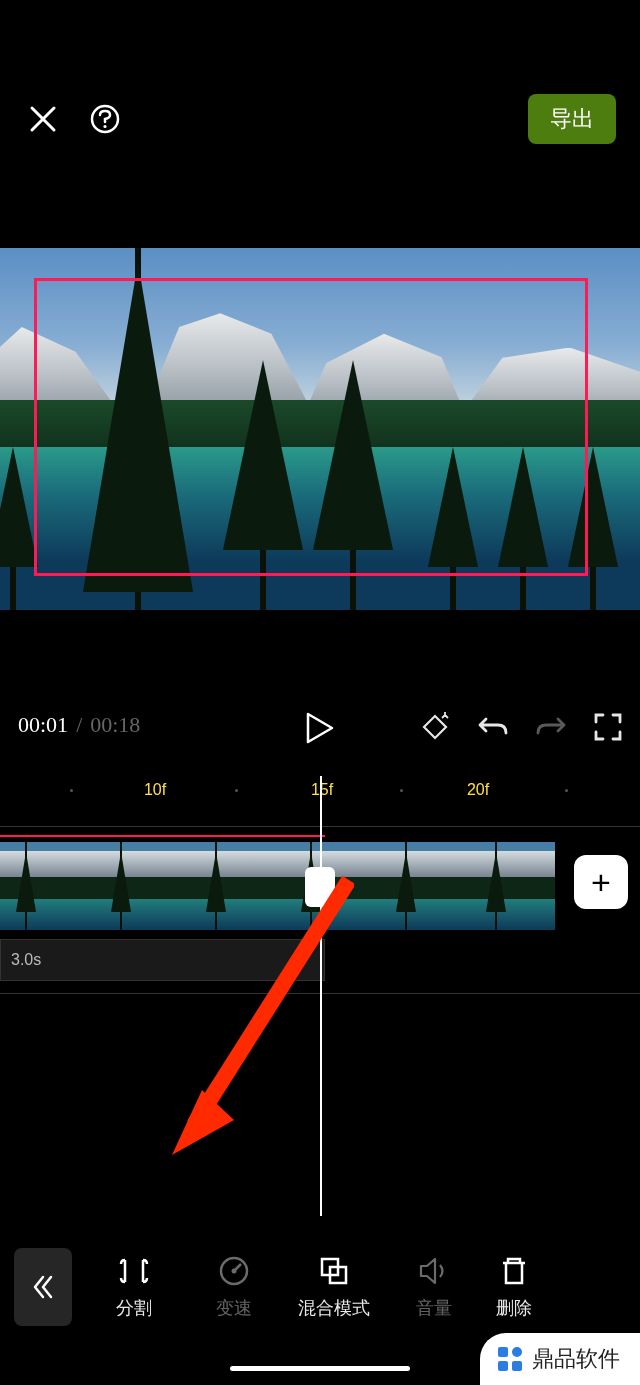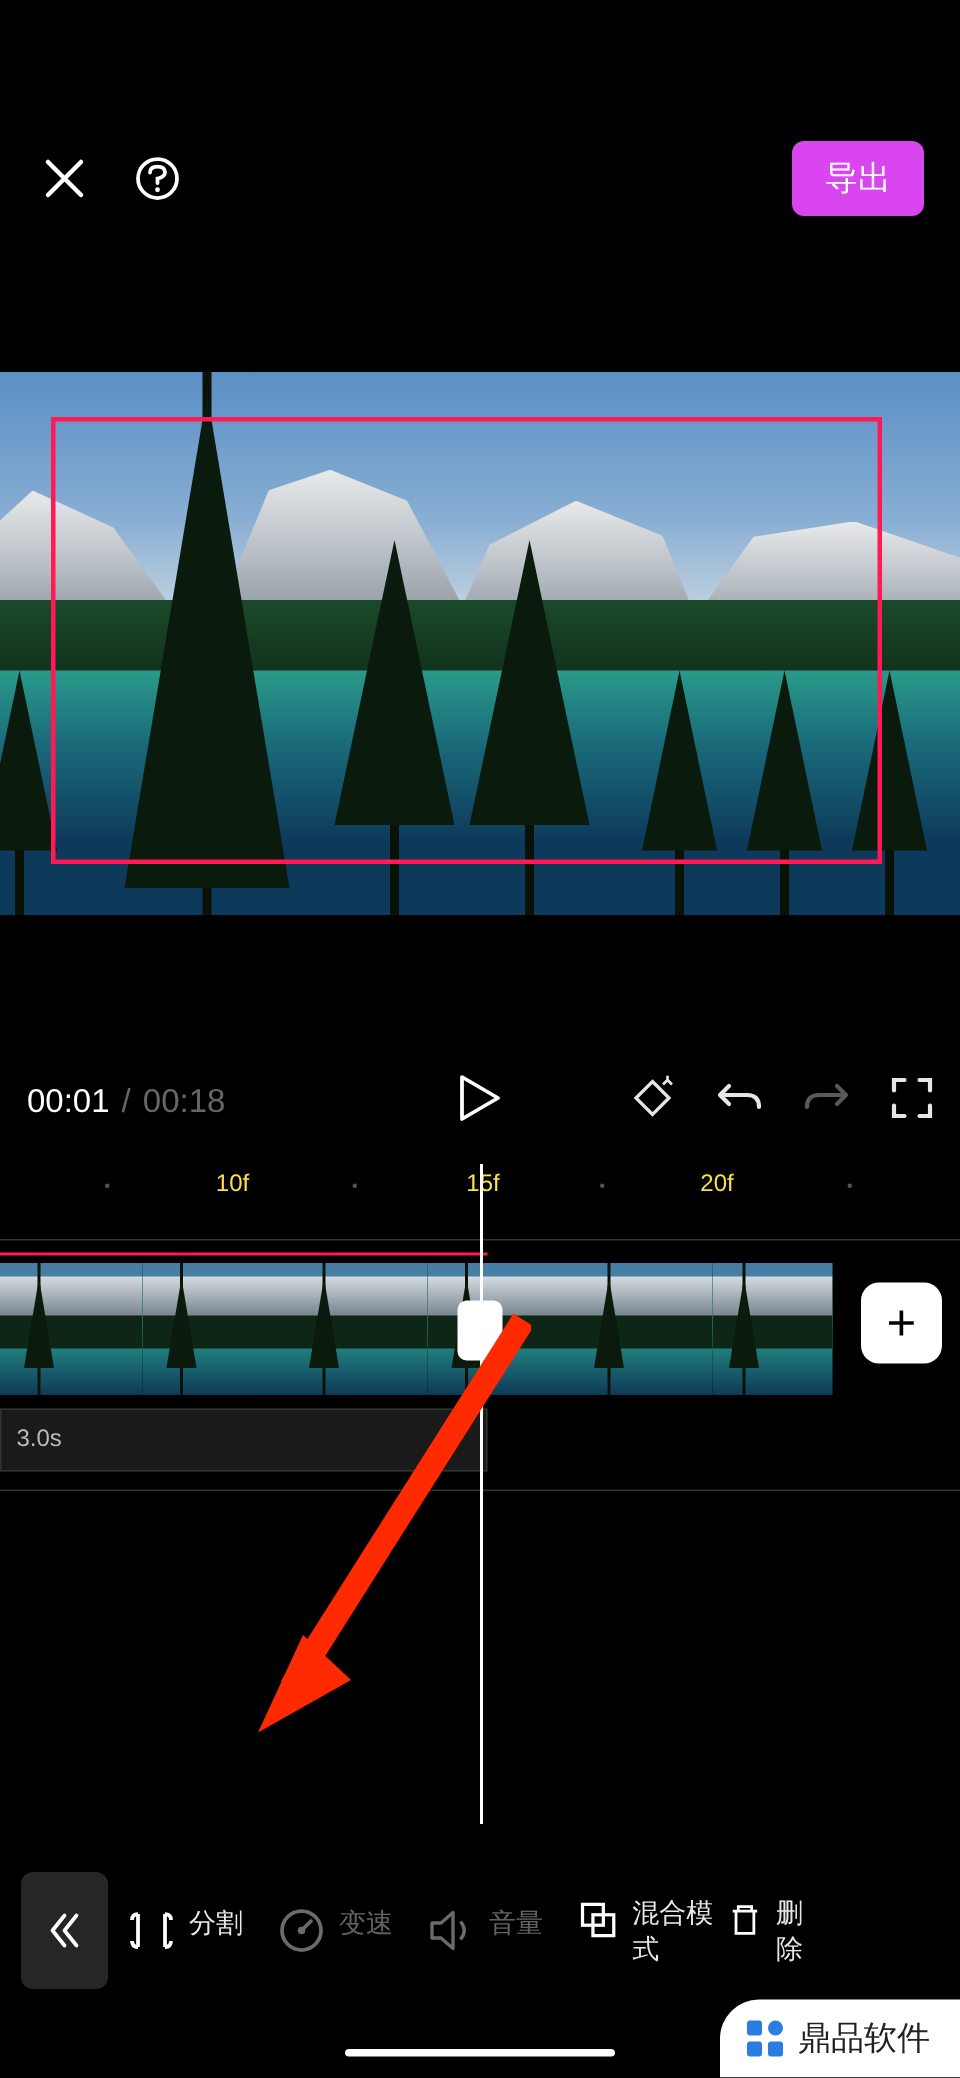--- a/index.html
+++ b/index.html
@@ -29,21 +29,21 @@
     border-radius: 8px;
     padding: 10px 18px;
     font-size: 22px;
     display: flex;
     align-items: center;
     gap: 8px;
     cursor: pointer;
   }
   .caret-down { width:0;height:0;border-left:6px solid transparent;border-right:6px solid transparent;border-top:8px solid #fff; }
   .export-btn {
-    background: #d946ef;
+    background: #4d7c0f;
     color: #fff;
     border-radius: 8px;
     padding: 10px 22px;
     font-size: 22px;
     font-weight: 500;
     margin-left: 14px;
     cursor: pointer;
   }
   .preview {
     position: absolute;
@@ -75,22 +75,22 @@
     top: 30px; left: 34px; right: 52px; height: 298px;
     border: 3px solid #ff1a55;
     pointer-events: none;
   }
   .playback-bar {
     position: absolute;
     top: 712px;
     left: 0; right: 0;
     height: 44px;
     display: flex;
-    align-items: center;
     padding: 0 18px;
+    font-family: Liberation Serif, serif;
   }
   .time-current { font-size: 22px; color: #fff; }
   .time-sep { font-size: 22px; color: #666; margin: 0 8px; }
   .time-total { font-size: 22px; color: #666; }
   .play-btn { position:absolute; left:50%; transform:translateX(-50%); cursor:pointer; }
   .right-controls { position:absolute; right:18px; display:flex; gap:28px; align-items:center;}
   .ctrl-icon { cursor:pointer; opacity:0.9; }
   .ctrl-icon.disabled { opacity:0.35; }
   .ruler {
     position: absolute;
@@ -147,21 +147,21 @@
     width: 58px; height: 78px;
     background: #262626;
     border-radius: 8px;
     margin-left: 14px;
     display:flex; align-items:center; justify-content:center;
     cursor:pointer;
   }
   .tool-item {
     flex: none;
     width: 100px;
-    display:flex; flex-direction:row; gap:8px;
+    display:flex; flex-direction:column; align-items:center; gap:8px;
     cursor:pointer;
     color:#e8e8e8;
   }
   .tool-item.dim { opacity:0.42; }
   .tool-label { font-size:18px; }
   .home-indicator {
     position:absolute; bottom:14px; left:50%; transform:translateX(-50%);
     width:180px; height:5px; background:#fff; border-radius:3px;
   }
   .watermark {
@@ -317,33 +317,33 @@
     <span class="tool-label">分割</span>
   </div>
   <div class="tool-item dim">
     <svg width="34" height="34" viewBox="0 0 34 34">
         <circle cx="17" cy="17" r="13" stroke="#fff" stroke-width="2.5" fill="none"></circle>
         <path d="M17 17 L24 10" stroke="#fff" stroke-width="2.5"></path>
         <circle cx="17" cy="17" r="2.5" fill="#fff"></circle>
       </svg>
     <span class="tool-label">变速</span>
   </div>
+  <div class="tool-item">
+    <svg width="34" height="34" viewBox="0 0 34 34">
+        <rect x="5" y="5" width="16" height="16" stroke="#fff" stroke-width="2.5" fill="none"></rect>
+        <rect x="13" y="13" width="16" height="16" stroke="#fff" stroke-width="2.5" fill="none"></rect>
+      </svg>
+    <span class="tool-label">混合模式</span>
+  </div>
   <div class="tool-item dim">
     <svg width="34" height="34" viewBox="0 0 34 34">
         <path d="M4 12 L10 12 L18 5 L18 29 L10 22 L4 22 Z" stroke="#fff" stroke-width="2.2" fill="none" stroke-linejoin="round"></path>
         <path d="M23 11 Q28 17 23 23" stroke="#fff" stroke-width="2.2" fill="none"></path>
       </svg>
     <span class="tool-label">音量</span>
-  </div>
-  <div class="tool-item">
-    <svg width="34" height="34" viewBox="0 0 34 34">
-        <rect x="5" y="5" width="16" height="16" stroke="#fff" stroke-width="2.5" fill="none"></rect>
-        <rect x="13" y="13" width="16" height="16" stroke="#fff" stroke-width="2.5" fill="none"></rect>
-      </svg>
-    <span class="tool-label">混合模式</span>
   </div>
   <div class="tool-item" style="width:60px;">
     <svg width="34" height="34" viewBox="0 0 34 34">
         <path d="M6 9 L28 9 M11 9 L11 5 L23 5 L23 9 M9 9 L9 29 L25 29 L25 9" stroke="#fff" stroke-width="2.5" fill="none"></path>
       </svg>
     <span class="tool-label">删除</span>
   </div>
 </div>
 
 <div class="home-indicator"></div>

